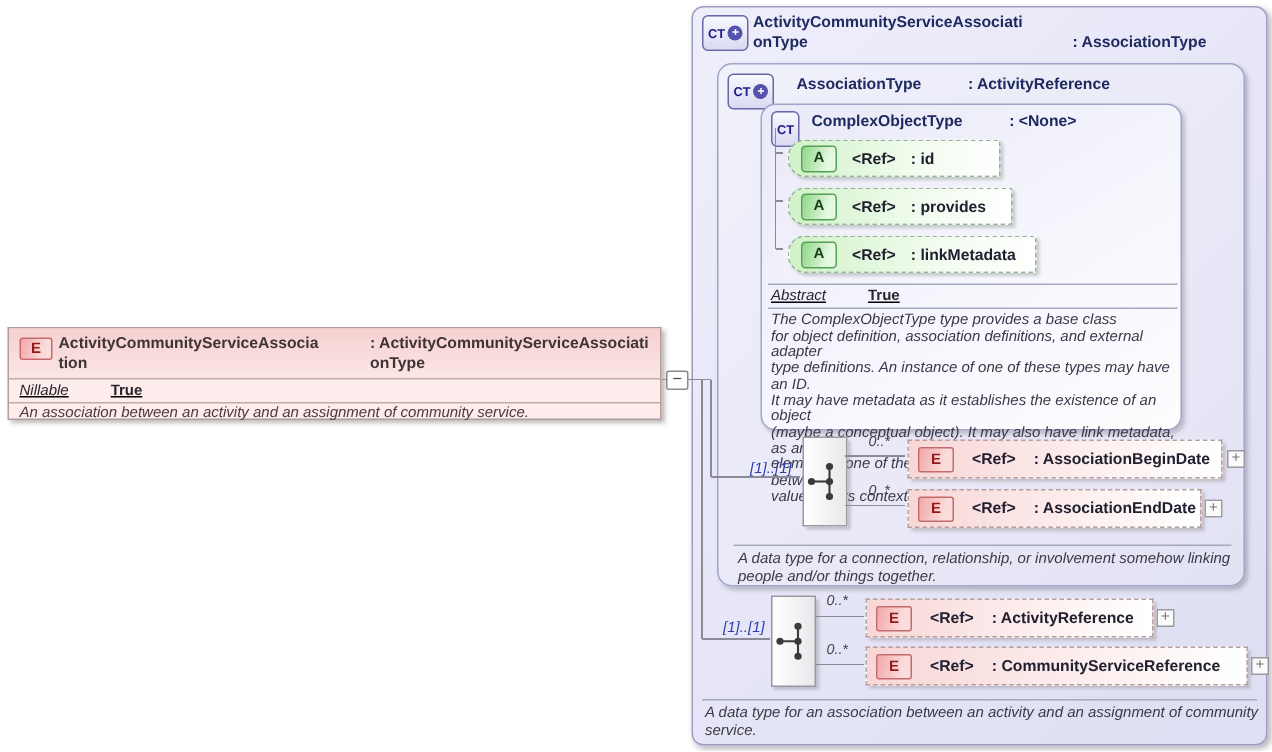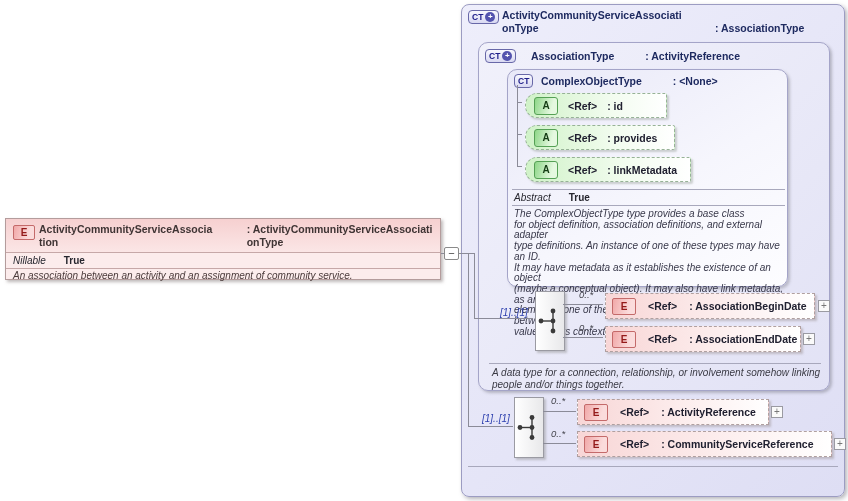--- a/index.html
+++ b/index.html
@@ -28,21 +28,21 @@
            background:linear-gradient(to right,#f8d6d6 0%,#fdf1f1 65%,#ffffff 100%);
            box-shadow:2px 2px 2px rgba(150,140,140,.45);
            display:flex;align-items:center;gap:12px;padding:0 6px;}
   .greenbox{border:1px dashed #97b297;border-radius:12px 2px 2px 12px;
            background:linear-gradient(to right,#d0f2c8 0%,#f2fcef 60%,#ffffff 100%);
            box-shadow:2px 2px 2px rgba(140,150,140,.4);
            display:flex;align-items:center;gap:10px;padding:0 6px 0 8px;}
 
   
   .ct-icon{display:inline-flex;align-items:center;justify-content:center;gap:2px;
-           border:1px solid #6868a8;border-radius:4px;height:14px;padding:0 3px;
+           border:1px solid #6868a8;border-radius:4px;height:24px;padding:0 3px;
            background:linear-gradient(#f8f8fe,#d9d9f2);
            color:#20208a;font-weight:bold;font-size:8.5px;flex:none;}
   .ct-plus{width:10px;height:10px;border-radius:50%;background:#5353ae;color:#fff;
            font-size:8px;line-height:10px;text-align:center;font-weight:bold;}
   .e-icon{width:22px;height:15px;border:1px solid #c46a6a;border-radius:2px;flex:none;
           background:linear-gradient(105deg,#f1a8a8,#fbdcdc 75%);
           color:#941a1a;font-weight:bold;font-size:10px;
           display:flex;align-items:center;justify-content:center;}
   .a-icon{width:22px;height:16px;border:1px solid #55a055;border-radius:3px;flex:none;
           background:linear-gradient(105deg,#8ed788,#e5f8e0 75%);
@@ -62,21 +62,21 @@
            line-height:13px;color:#1e2a60;gap:25px;}
   .h-name{width:182px;word-break:break-all;}
   .h-type{margin-left:6px;word-break:break-all;}
   .el-title{color:#3f3434;}
   .ref-label{font-weight:bold;font-size:10.5px;color:#202030;white-space:nowrap;}
   .card-label{font-style:italic;font-weight:normal;font-size:10px;color:#2c3fae;}
   .occ-label{font-style:italic;font-size:9.5px;color:#44444c;}
   .anno{font-style:italic;font-size:10px;line-height:11.5px;color:#3a3a44;white-space:pre-line;}
   .anno-red{color:#4a3a3a;}
   .para{font-style:italic;font-size:10px;line-height:10.7px;color:#38384a;white-space:pre-line;}
-  .kv{display:flex;gap:18px;align-items:baseline;}
+  .kv{display:flex;gap:28px;align-items:baseline;text-decoration:underline;}
   .kv-label{font-style:italic;font-size:10px;color:#26262e;}
   .kv-value{font-weight:bold;font-size:10px;color:#26262e;}
   .sep{height:1px;background:#a8a8bc;}
   .sep-pink{height:1px;background:#c6a8a8;}
 </style>
 </head>
 <body>
 
 <div class="canvas">
 
@@ -234,20 +234,22 @@
           <span>E</span>
         </span>
       <span class="ref-label">&lt;Ref&gt;</span>
       <span class="ref-label">: CommunityServiceReference</span>
     </div>
     <div class="abs plusbtn" style="left:372px;top:433px;">
       <span>+</span>
     </div>
 
     <div class="abs sep" style="left:6px;top:461px;width:370px;"></div>
+    <div class="abs anno" style="left:8px;top:465px;width:370px;">A data type for an association between an activity and an assignment of community
+service.</div>
   </div>
 
   <svg class="abs" style="left:0;top:0;pointer-events:none;" width="848" height="501" shape-rendering="crispEdges">
 
     <line x1="441" y1="253" x2="474" y2="253" stroke="#8b8b98" stroke-width="1"></line>
 
     <line x1="468" y1="253" x2="468" y2="426" stroke="#8b8b98" stroke-width="1"></line>
     <line x1="468" y1="426" x2="513" y2="426" stroke="#8b8b98" stroke-width="1"></line>
 
     <line x1="474" y1="253" x2="474" y2="318" stroke="#8b8b98" stroke-width="1"></line>

